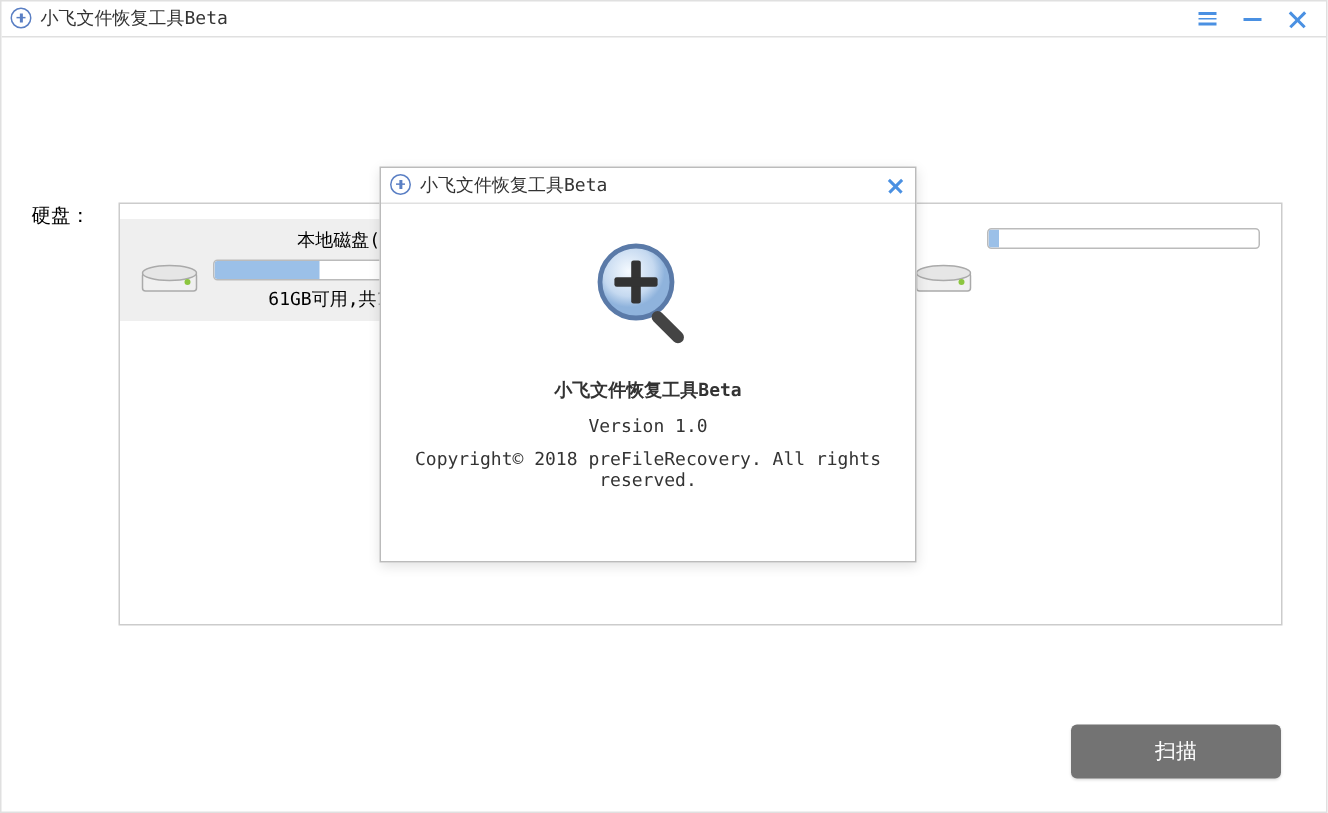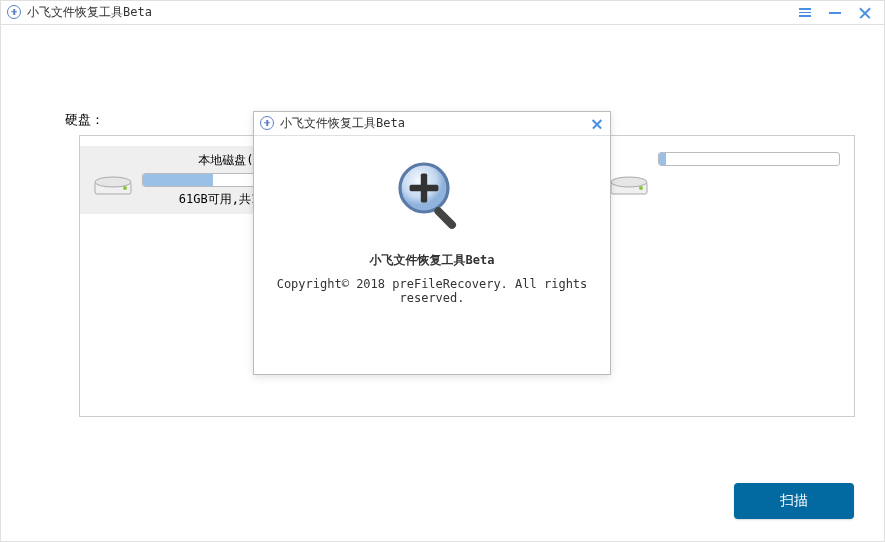--- a/index.html
+++ b/index.html
@@ -76,23 +76,22 @@
     position: relative; width: 12px; height: 12px;
   }
   .cross::before, .cross::after {
     content:''; position:absolute; left:50%; top:50%;
     width:14px; height:1.5px; background:#4a90e2;
   }
   .cross::before { transform: translate(-50%,-50%) rotate(45deg); }
   .cross::after  { transform: translate(-50%,-50%) rotate(-45deg); }
   .disk-label {
     position: absolute;
-    left: 20px; top: 110px;
+    left: 20px; top: 134px;
     font-size: 13px;
-    margin-left: 44px;
   }
   .disk-panel {
     position: absolute;
     left: 78px; top: 134px;
     width: 776px;
     height: 282px;
     border: 1px solid #ccc;
     background: #fff;
   }
   .disk-row {
@@ -137,23 +136,23 @@
   .disk-usage {
     font-size: 12px;
     text-align: center;
     font-family: "SimSun", monospace;
   }
 
   .scan-btn {
     position: absolute;
     right: 30px;
     bottom: 22px;
-    width: 120px;
+    width: 140px;
     height: 36px;
-    background: #0369a1;
+    background: #737373;
     color: #fff;
     border: none;
     border-radius: 4px;
     font-size: 14px;
     cursor: pointer;
     box-shadow: 0 1px 2px rgba(0,0,0,0.15);
   }
 
   
   .about-dialog {
@@ -286,15 +285,16 @@
             <stop offset="100%" stop-color="#8fb3dc"></stop>
           </radialGradient>
         </defs>
         <circle cx="40" cy="40" r="30" fill="url(#g1)" stroke="#5a7aa8" stroke-width="4"></circle>
         <rect x="36" y="22" width="8" height="36" rx="2" fill="#333"></rect>
         <rect x="22" y="36" width="36" height="8" rx="2" fill="#333"></rect>
         <rect x="58" y="62" width="34" height="10" rx="5" fill="#444" transform="rotate(45 58 62)"></rect>
       </svg>
     </div>
     <div class="about-line bold">小飞文件恢复工具Beta</div>
+    <div class="about-line">Version 1.0</div>
     <div class="about-line">Copyright© 2018 preFileRecovery. All rights reserved.</div>
   </div>
 </div>
 
 </body></html>

